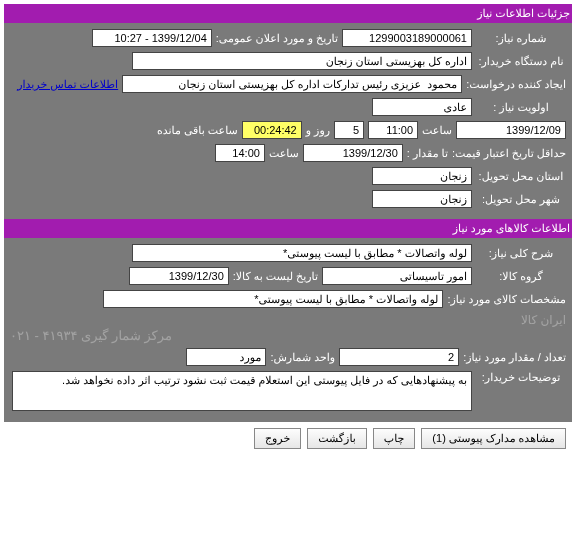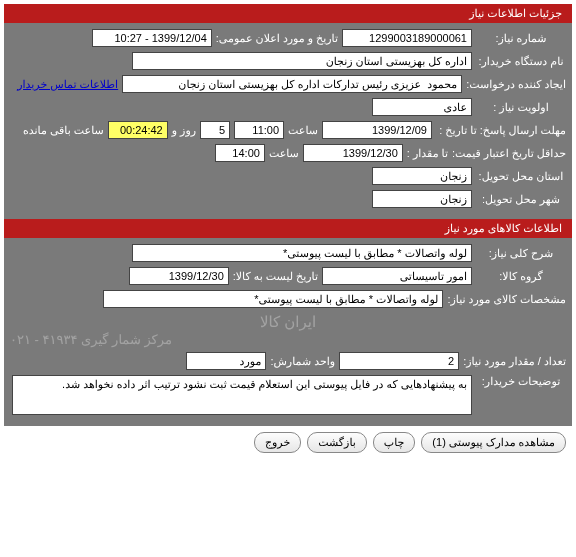--- a/index.html
+++ b/index.html
@@ -6,23 +6,23 @@
     margin: 0;
     padding: 4px;
     font-family: Tahoma, Arial, sans-serif;
     font-size: 11px;
     background: #fff;
     color: #000;
     direction: rtl;
     width: 568px;
   }
   .section-header {
-    background: #b91c1c;
+    background: #a21caf;
     color: #fff;
-    padding: 3px 10px;
+    padding: 3px 2px;
     font-size: 11px;
     font-weight: normal;
   }
   .section-body {
     background: #7a7a7a;
     padding: 6px;
     color: #fff;
   }
   .row {
     display: flex;
@@ -56,21 +56,21 @@
   .btn-row {
     display: flex;
     gap: 6px;
     padding: 6px;
     background: #fff;
     justify-content: flex-start;
   }
   .btn {
     background: linear-gradient(#fdfdfd,#e6e6e6);
     border: 1px solid #888;
-    border-radius: 10px;
+    border-radius: 0;
     padding: 3px 10px;
     font-family: inherit;
     font-size: 11px;
     cursor: pointer;
   }
   .link {
     color: #00c;
     text-decoration: underline;
     cursor: pointer;
     white-space: nowrap;
@@ -112,21 +112,20 @@
     <input class="input" style="width: 340px;" value="محمود  عزیزی رئیس تدارکات اداره کل بهزیستی استان زنجان">
     <span class="link">اطلاعات تماس خریدار</span>
   </div>
 
   <div class="row">
     <span class="label lbl-w">اولویت نیاز :</span>
     <input class="input" style="width: 100px;" value="عادی">
   </div>
 
   <div class="row">
-    <span class="label" style="min-width:130px">مهلت ارسال پاسخ:  تا تاریخ :</span>
     <input class="input" style="width: 110px;" value="1399/12/09">
     <span class="label">ساعت</span>
     <input class="input" style="width: 50px;" value="11:00">
     <input class="input" style="width: 30px;" value="5">
     <span class="label">روز و</span>
     <input class="input yellow" style="width: 60px;" value="00:24:42">
     <span class="label">ساعت باقی مانده</span>
   </div>
 
   <div class="row">
@@ -162,21 +161,21 @@
     <input class="input" style="width: 150px;" value="امور تاسیساتی">
     <span class="label">تاریخ لیست به کالا:</span>
     <input class="input" style="width: 100px;" value="1399/12/30">
   </div>
 
   <div class="row">
     <span class="label lbl-w">مشخصات کالای مورد نیاز:</span>
     <input class="input" style="width: 340px;" value="لوله واتصالات * مطابق با لیست پیوستی*">
   </div>
 
-  <div class="row" style="justify-content:center; opacity:0.35; font-size:15px; color:#eee;">
+  <div class="row" style="opacity:0.35; font-size:12px; color:#eee;">
     <span>ایران کالا</span>
   </div>
   <div class="row" style="justify-content:flex-end; opacity:0.35; font-size:13px; color:#eee; margin-top:-4px;">
     <span>مرکز شمار گیری ۴۱۹۳۴ - ۰۲۱</span>
   </div>
 
   <div class="row">
     <span class="label lbl-w">تعداد / مقدار مورد نیاز:</span>
     <input class="input" style="width: 120px;" value="2">
     <span class="label">واحد شمارش:</span>

